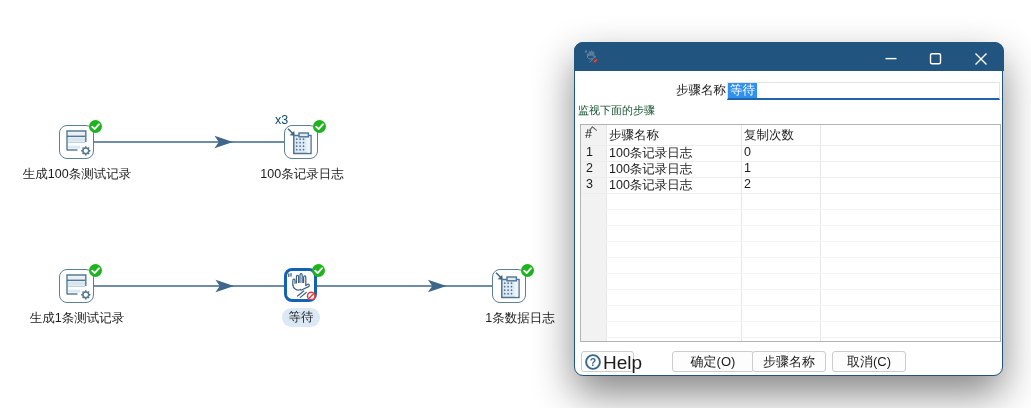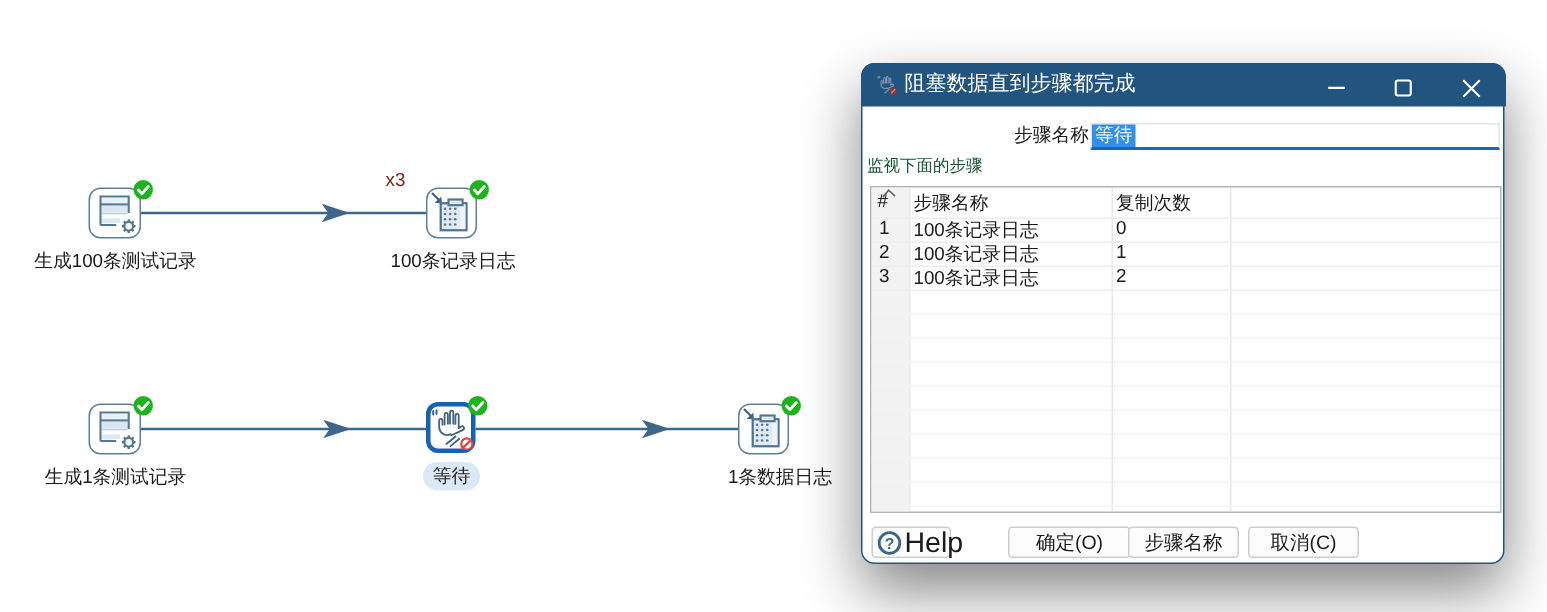--- a/index.html
+++ b/index.html
@@ -98,21 +98,21 @@
     <circle cx="12.7" cy="24.7" r="0.85"></circle>
       <circle cx="16.1" cy="24.7" r="0.85"></circle>
       <circle cx="19.5" cy="24.7" r="0.85"></circle>
   </g>
 </svg>
 <div class="check" style="left:312.5px;top:120px;">
   <svg width="13" height="13" viewBox="0 0 13 13">
       <path d="M3.2 6.7 L5.6 9.1 L9.9 4.3" stroke="#fff" stroke-width="1.9" fill="none" stroke-linecap="round" stroke-linejoin="round"></path>
     </svg>
 </div>
-<div class="abs" style="left:257px;top:113px;font-size:12.5px;color:#7f1d1d;">x3</div>
+<div class="abs" style="left:275px;top:113px;font-size:12.5px;color:#0c4a6e;">x3</div>
 <div class="nlabel" style="left:302px;top:166px;">100条记录日志</div>
 
 <div class="node" style="left:59px;top:269px;width:35px;height:34px;"></div>
 <svg class="abs" style="left:64px;top:272px;" width="28" height="28" viewBox="0 0 28 28">
   <rect x="4" y="4.2" width="17" height="3.8" fill="#e8f0f7"></rect>
   <rect x="4" y="9.3" width="17" height="4" fill="#d9e6f0"></rect>
   <rect x="4" y="17.6" width="12" height="3" fill="#dde9f2"></rect>
   <g stroke="#53788f" stroke-width="1.4" fill="none">
     <path d="M3 22.2 V3 H21.8 V14"></path>
     <line x1="3" y1="8.3" x2="21.8" y2="8.3"></line>
@@ -201,21 +201,20 @@
         <path d="M10.4 13 V6.8 Q10.4 5.3 11.5 5.3 Q12.6 5.3 12.6 6.8 V12.5"></path>
         <path d="M14 12.5 V5.2 Q14 3.7 15.1 3.7 Q16.2 3.7 16.2 5.2 V12.5"></path>
         <path d="M17.6 12.6 V7.4 Q17.6 5.9 18.7 5.9 Q19.8 5.9 19.8 7.4 V15.4"></path>
         <path d="M6.8 14.9 Q7 17.9 9.5 19.3 Q12.1 20.8 14.5 19.4"></path>
         <path d="M19.8 15.4 L21.5 14.3 Q22.9 13.8 23.3 15.1 Q23.6 16.3 22.1 16.9 L14.9 20.2"></path>
         <path d="M11.6 26 L17.7 21"></path>
       </g>
       <circle cx="11.5" cy="11.8" r="2.2" fill="#9e3038"></circle>
       <line x1="10.1" y1="13.2" x2="12.9" y2="10.4" stroke="#c97b80" stroke-width="1"></line>
     </svg>
-    <div id="title">阻塞数据直到步骤都完成</div>
     <svg class="abs" style="left:311.5px;top:1.5px;" width="119" height="27" viewBox="0 0 119 27">
       <g stroke="#ffffff" stroke-width="1.4" fill="none">
         <line x1="0.5" y1="15.6" x2="11.5" y2="15.6"></line>
         <rect x="45.5" y="10.7" width="10" height="10" rx="1.5"></rect>
         <path d="M90.5 10.5 L101.5 21.5 M101.5 10.5 L90.5 21.5"></path>
       </g>
     </svg>
   </div>
   <div id="steplbl">步骤名称</div>
   <div id="stepinput"><span>等待</span></div>

